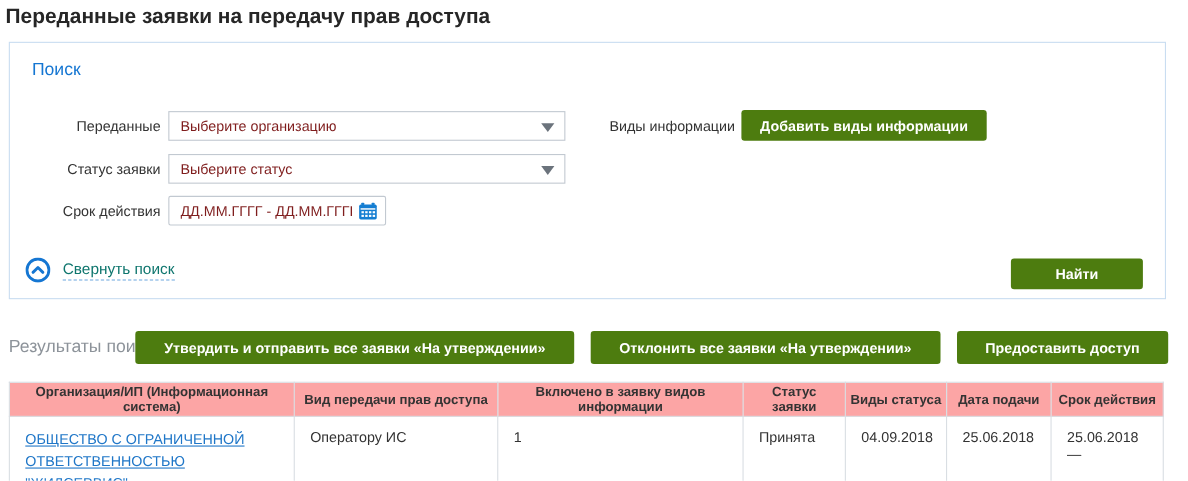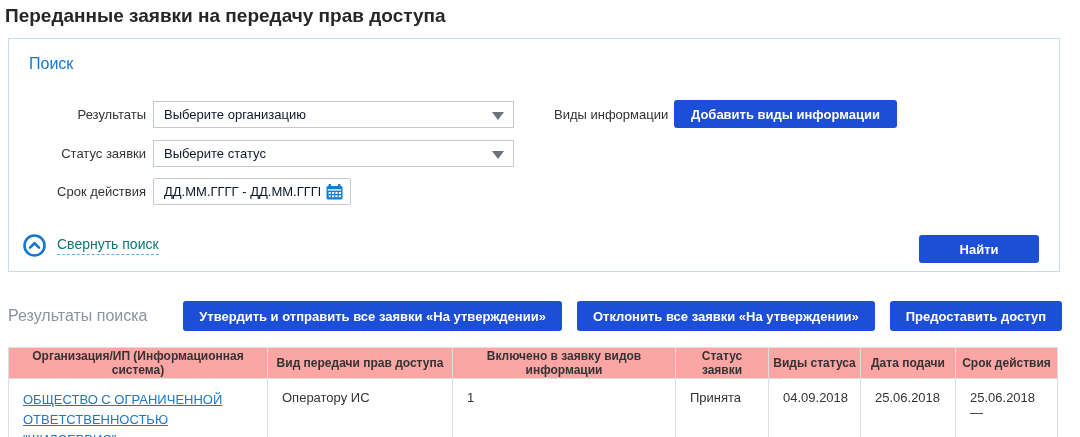--- a/index.html
+++ b/index.html
@@ -15,41 +15,41 @@
   .search-title { position:absolute; left:20px; top:16px; font-size:16px; color:#1576d2; }
 
   .form-row { position:absolute; left:0; height:27px; }
   .row-1 { top:62px; } .row-2 { top:101px; } .row-3 { top:139px; }
   .field-label { position:absolute; left:0; top:0; width:137px; text-align:right;
     font-size:13px; color:#333; line-height:27px; }
   .fake-select, .date-input { position:absolute; left:144px; top:0; height:27px;
     border:1px solid #c2c9d1; background:#fff; display:flex; align-items:center; }
   .fake-select { width:361px; padding:0 28px 0 10px; }
   .date-input { width:198px; padding:0 30px 0 10px; border-radius:2px; }
-  .placeholder { font-size:13px; color:#0f172a; white-space:nowrap; overflow:hidden; }
+  .placeholder { font-size:13px; color:#7f1d1d; white-space:nowrap; overflow:hidden; }
   .select-arrow { position:absolute; right:9px; top:10px; width:0; height:0;
     border-left:6px solid transparent; border-right:6px solid transparent; border-top:8px solid #6b737c; }
   .calendar-icon { position:absolute; right:7px; top:5px; }
 
   .info-types-label { position:absolute; left:545px; top:62px; font-size:13px; color:#333; line-height:27px; }
-  .btn { background:#1d4ed8; color:#fff; border:none; font-family:"Liberation Sans",sans-serif;
+  .btn { background:#4d7c0f; color:#fff; border:none; font-family:"Liberation Sans",sans-serif;
     font-size:13px; font-weight:bold; border-radius:3px; cursor:pointer; white-space:nowrap; }
   .add-info-btn { position:absolute; left:665px; top:61px; height:28px; padding:0 17px; }
 
   .collapse-row { position:absolute; left:14px; top:195px; display:flex; align-items:center; }
   .collapse-icon { width:23px; height:23px; margin-right:11px; }
   .collapse-link { font-size:14px; color:#0f766e; text-decoration:none;
     border-bottom:1px dashed #6ba6dd; padding-bottom:2px; cursor:pointer; }
   .find-btn { position:absolute; right:20px; top:196px; width:120px; height:28px;margin-left:12px; }
 
   
   .results-bar { position:absolute; left:8px; top:301px; width:1054px; height:31px; }
   .results-title { position:absolute; left:0; top:6px; font-size:16px; color:#8d939a; }
   .actions { position:absolute; right:0; top:0; display:flex; gap:15px; }
-  .actions .btn { height:30px; padding:0 16px; }
+  .actions .btn { height:30px; padding:0 26px; }
 
   
   table.results { position:absolute; left:8px; top:347px; width:1049px;
     border-collapse:collapse; table-layout:fixed; }
   table.results th { background:#fca5a5; border:1px solid #d9dee3; height:31px;
     font-size:12px; font-weight:bold; color:#333; text-align:center; padding:0 4px; }
   table.results td { border:1px solid #d9dee3; height:54px; vertical-align:top;
     font-size:13px; color:#333; padding:11px 6px 0 14px; background:#fff; }
   td.org-cell { background:#edf1f5; padding-left:25px; padding-top:9px; }
   .org-link { color:#2077c8; text-decoration:underline; font-size:13px; line-height:1.55; cursor:pointer; }
@@ -59,21 +59,21 @@
 <body>
 
 <div class="page">
 
   <div class="page-title">Переданные заявки на передачу прав доступа</div>
 
   <div class="search-panel">
     <div class="search-title">Поиск</div>
 
     <div class="form-row row-1">
-      <div class="field-label">Результаты</div>
+      <div class="field-label">Переданные</div>
       <div class="fake-select">
         <span class="placeholder">Выберите организацию</span>
         <span class="select-arrow"></span>
       </div>
     </div>
 
     <div class="form-row row-2">
       <div class="field-label">Статус заявки</div>
       <div class="fake-select">
         <span class="placeholder">Выберите статус</span>

